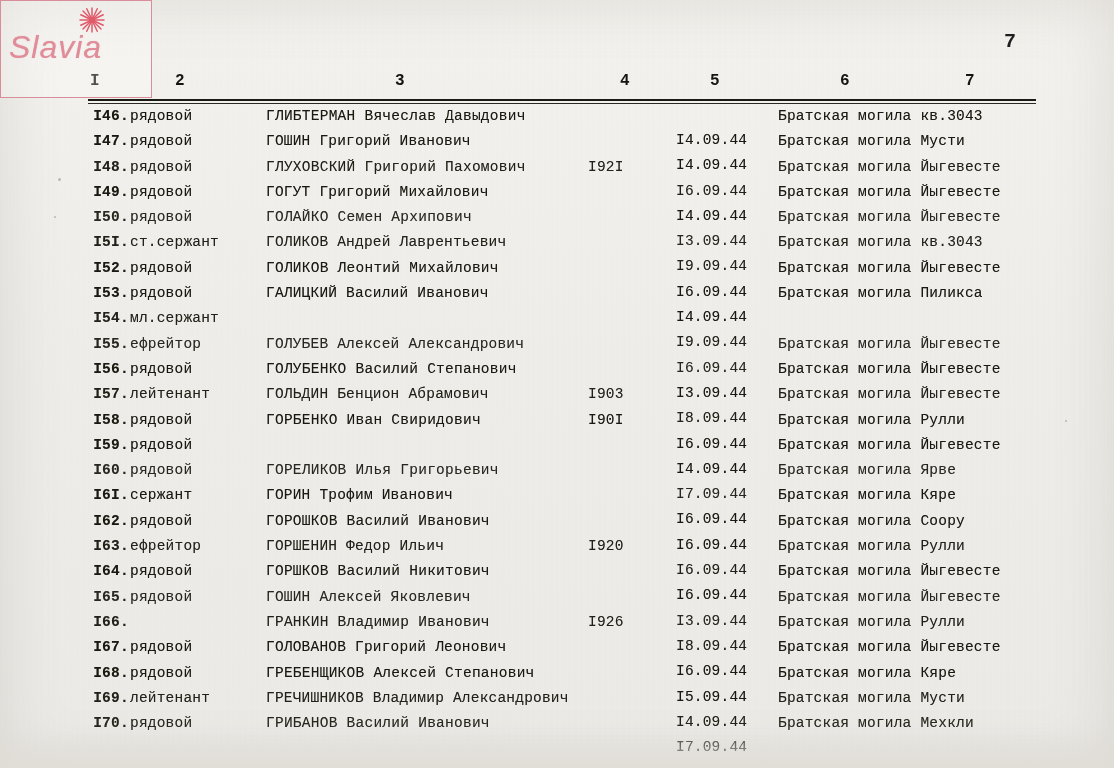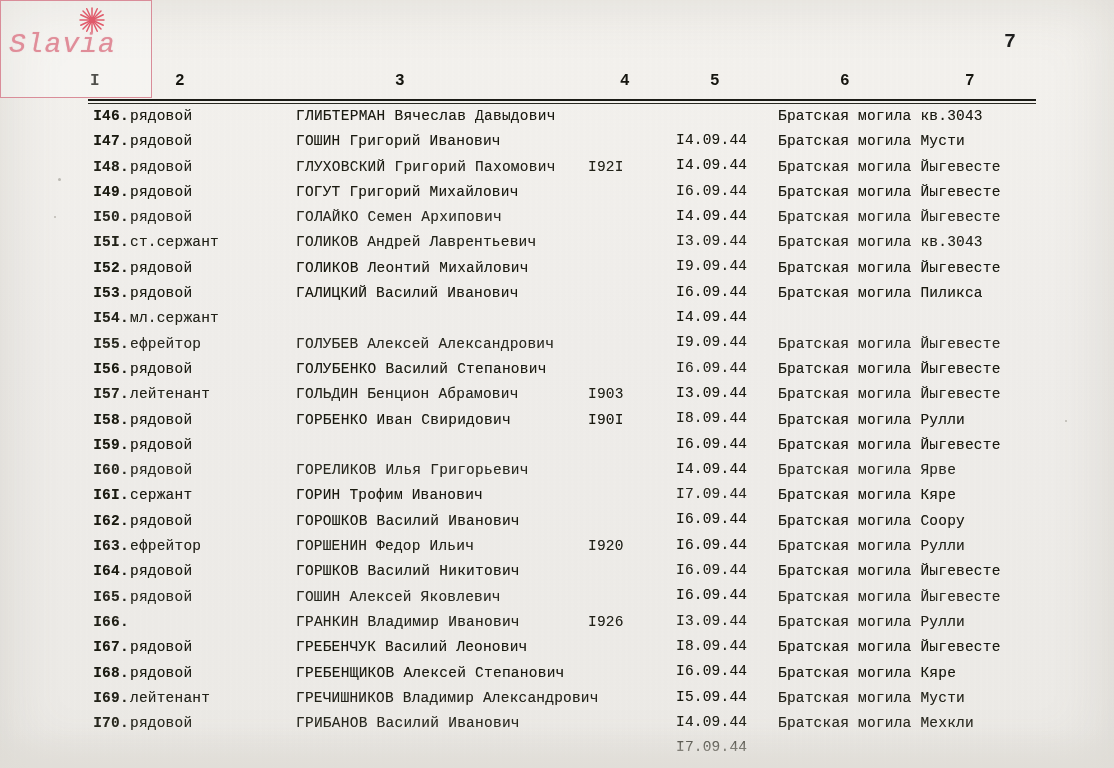--- a/index.html
+++ b/index.html
@@ -41,23 +41,23 @@
     height: 98px;
     border: 1.5px solid #d98d99;
     box-sizing: border-box;
     background: rgba(255,255,255,0.25);
     z-index: 6;
   }
   .watermark .wm-text {
     position: absolute;
     left: 8px;
     top: 28px;
-    font-family: Liberation Mono, monospace;
+    font-family: Liberation Sans, sans-serif;
     font-style: italic;
-    font-size: 28px;
+    font-size: 32px;
     letter-spacing: 1px;
     color: #e08d99;
     text-shadow: 0 0 1px rgba(224,141,153,0.6);
   }
   .watermark .wm-star {
     position: absolute;
     left: 76px;
     top: 4px;
     width: 30px;
     height: 30px;
@@ -117,21 +117,21 @@
   }
   .cell {
     position: absolute;
     font-size: 14.5px;
     letter-spacing: 0.2px;
     color: #19190f;
     text-shadow: 0 0 0.4px rgba(0,0,0,0.35);
   }
   .c-num   { left: 0px;   width: 46px; text-align: center; font-weight: bold; }
   .c-rank  { left: 42px;  width: 150px; }
-  .c-name  { left: 208px; width: 360px; }
+  .c-name  { left: 178px; width: 360px; }
   .c-year  { left: 500px; width: 60px; }
   .c-date  { left: 588px; width: 92px; margin-top: 24px; }
   .c-place { left: 690px; width: 270px; }
 
   
   .row:nth-child(odd) .c-name { letter-spacing: 0.25px; }
   .row:nth-child(3n) .cell { opacity: 0.96; }
   .row:nth-child(5n) .cell { opacity: 0.93; }
 
   
@@ -355,21 +355,21 @@
         <span class="cell c-num">I66.</span>
         <span class="cell c-rank"></span>
         <span class="cell c-name">ГРАНКИН Владимир  Иванович</span>
         <span class="cell c-year">I926</span>
         <span class="cell c-date">I8.09.44</span>
         <span class="cell c-place">Братская могила Рулли</span>
       </div>
       <div class="row">
         <span class="cell c-num">I67.</span>
         <span class="cell c-rank">рядовой</span>
-        <span class="cell c-name">ГРЕБЕНЧУК Василий Леонович</span>
+        <span class="cell c-name">ГОЛОВАНОВ Григорий Леонович</span>
         <span class="cell c-year"></span>
         <span class="cell c-date">I6.09.44</span>
         <span class="cell c-place">Братская могила Йыгевесте</span>
       </div>
       <div class="row">
         <span class="cell c-num">I68.</span>
         <span class="cell c-rank">рядовой</span>
         <span class="cell c-name">ГРЕБЕНЩИКОВ Алексей  Степанович</span>
         <span class="cell c-year"></span>
         <span class="cell c-date">I5.09.44</span>

